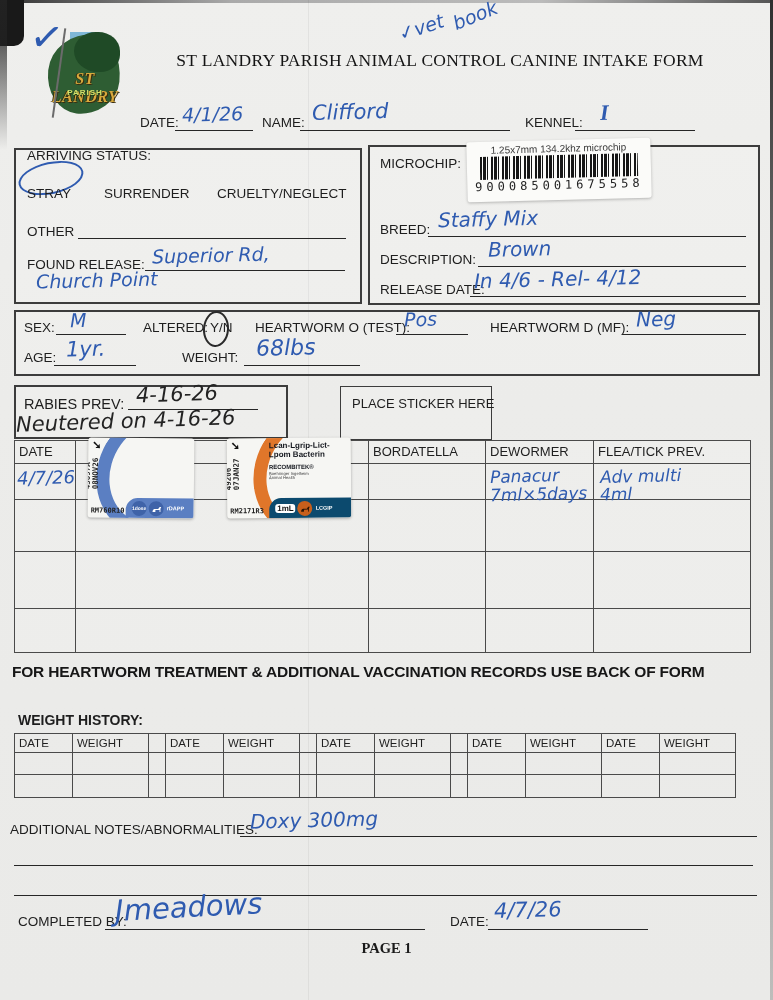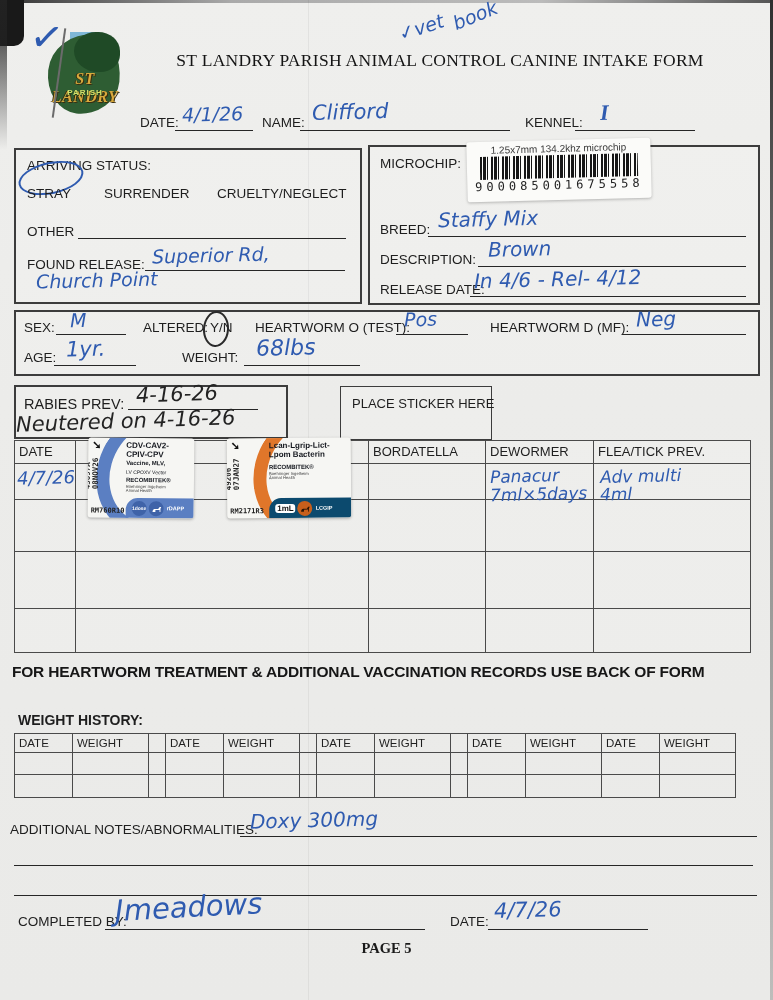--- a/index.html
+++ b/index.html
@@ -99,21 +99,21 @@
 
   <div class="lbl" style="left:262px;top:115px;">NAME:</div>
   <div class="uline" style="left:300px;top:108px;width:210px;height:22px;"></div>
   <div class="hwb" style="left:312px;top:100px;font-size:21px;">Clifford</div>
 
   <div class="lbl" style="left:525px;top:115px;">KENNEL:</div>
   <div class="uline" style="left:575px;top:108px;width:120px;height:22px;"></div>
   <div class="hwb serif" style="left:600px;top:100px;font-size:22px;font-weight:bold;">I</div>
 
   <div class="box" style="left:14px;top:148px;width:344px;height:152px;"></div>
-  <div class="lbl" style="left:27px;top:158px;">ARRIVING STATUS:</div>
+  <div class="lbl" style="left:27px;top:148px;">ARRIVING STATUS:</div>
   <div class="ellipse" style="left:18px;top:162px;width:62px;height:28px;transform:rotate(-12deg);"></div>
   <div class="lbl" style="left:27px;top:186px;">STRAY</div>
   <div class="lbl" style="left:104px;top:186px;">SURRENDER</div>
   <div class="lbl" style="left:217px;top:186px;">CRUELTY/NEGLECT</div>
   <div class="lbl" style="left:27px;top:224px;">OTHER</div>
   <div class="uline" style="left:78px;top:218px;width:268px;height:20px;"></div>
   <div class="lbl" style="left:27px;top:257px;">FOUND RELEASE:</div>
   <div class="uline" style="left:145px;top:250px;width:200px;height:20px;"></div>
   <div class="hwb" style="left:152px;top:244px;font-size:19px;">Superior Rd,</div>
   <div class="hwb" style="left:36px;top:269px;font-size:19px;">Church Point</div>
@@ -220,29 +220,20 @@
     </table>
 
   <div class="vstick" style="left:88px;top:438px;width:106px;height:80px;transform:rotate(0.6deg);">
     <div class="arc" style="border-bottom-color:#5b7fc2;border-left-color:#5b7fc2;transform:rotate(35deg);"></div>
     <div class="arrow">➘</div>
 
     <div class="serial" style="left:-12px;top:28px;">
       <span>43897A</span><br>
       <span>08NOV26</span>
     </div>
-    <div class="nameblk" style="width:66px;">
-      <div class="n1">CDV-CAV2-</div>
-      <div class="n1">CPIV-CPV</div>
-      <div class="n2">Vaccine, MLV,</div>
-      <div class="n3">LV CPOXV Vector</div>
-      <div class="brand">RECOMBITEK®</div>
-      <div class="mfr">Boehringer Ingelheim</div>
-      <div class="mfr">Animal Health</div>
-    </div>
     <div class="code">RM760R10</div>
     <div class="band" style="width:62px;background:#5b7fc2;">
       <div class="badge" style="background:#3f63a8;">
           <span>1dose</span>
         </div>
       <div class="badge" style="background:#3f63a8;">
         <svg width="10" height="7" viewBox="0 0 12 8">
             <path d="M1 8 C1 5 3 4.5 4 4.5 L7.5 4.5 C8.5 4.5 8.5 3 9.5 2 L11.5 2 L10.5 4 L10.5 8 L9.5 8 L9.5 5.5 L4.5 5.5 L4.5 8 Z" fill="#fff"></path>
           </svg>
       </div>
@@ -352,15 +343,15 @@
   <div class="uline" style="left:14px;top:845px;width:739px;height:20px;"></div>
   <div class="uline" style="left:14px;top:875px;width:743px;height:20px;"></div>
 
   <div class="lbl" style="left:18px;top:914px;">COMPLETED BY:</div>
   <div class="uline" style="left:105px;top:908px;width:320px;height:21px;"></div>
   <div class="hwb" style="left:115px;top:890px;font-size:29px;transform:rotate(-3deg);">Jmeadows</div>
   <div class="lbl" style="left:450px;top:914px;">DATE:</div>
   <div class="uline" style="left:488px;top:908px;width:160px;height:21px;"></div>
   <div class="hwb" style="left:494px;top:898px;font-size:21px;">4/7/26</div>
 
-  <div class="serif" style="position:absolute;left:0;top:940px;width:773px;text-align:center;font-weight:bold;font-size:14.5px;color:#1a1a1a;">PAGE 5</div>
+  <div class="serif" style="position:absolute;left:0;top:940px;width:773px;text-align:center;font-weight:bold;font-size:14.5px;color:#1a1a1a;">PAGE 1</div>
 
 </div>
 
 </body></html>

